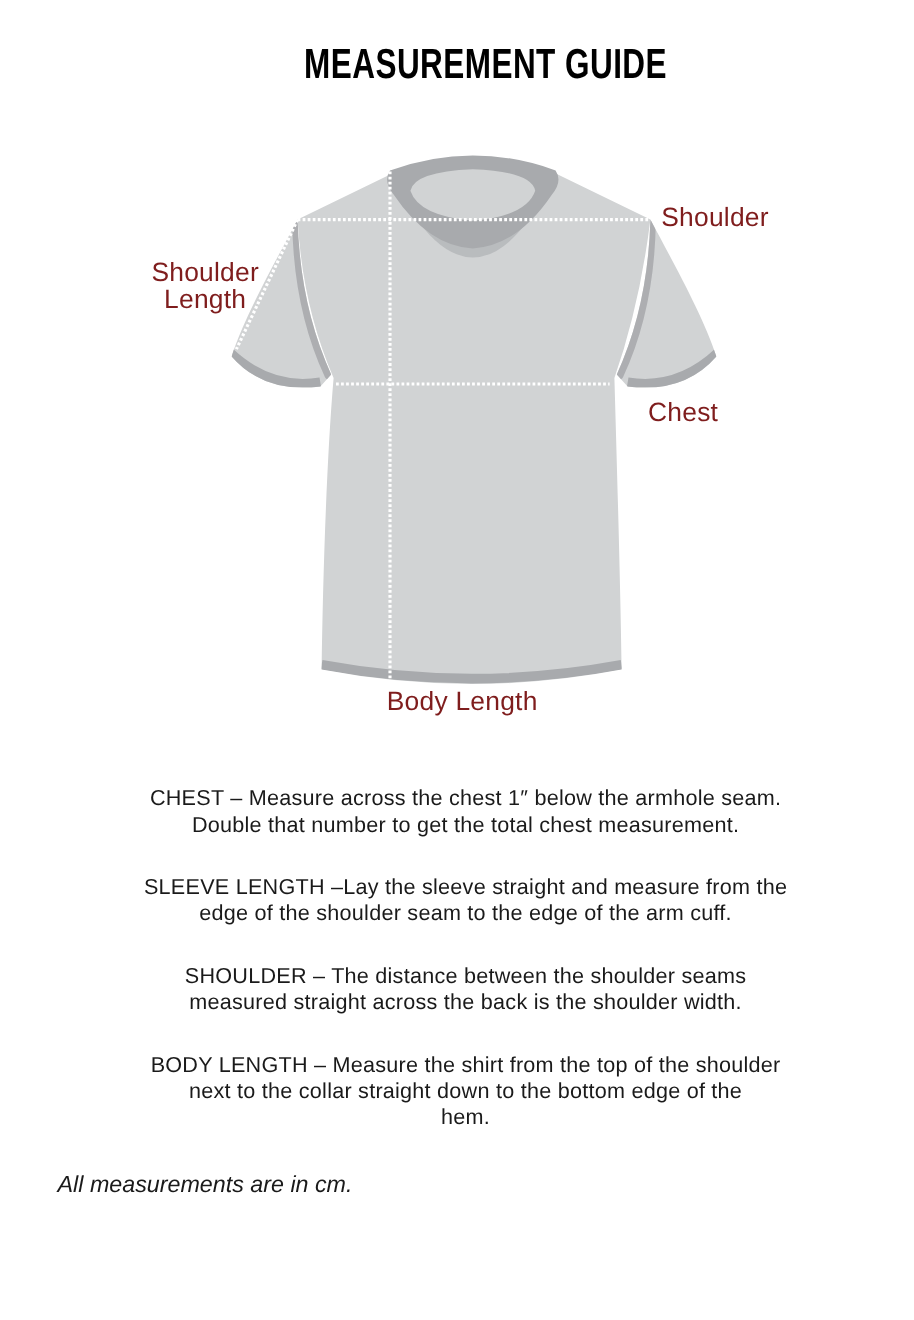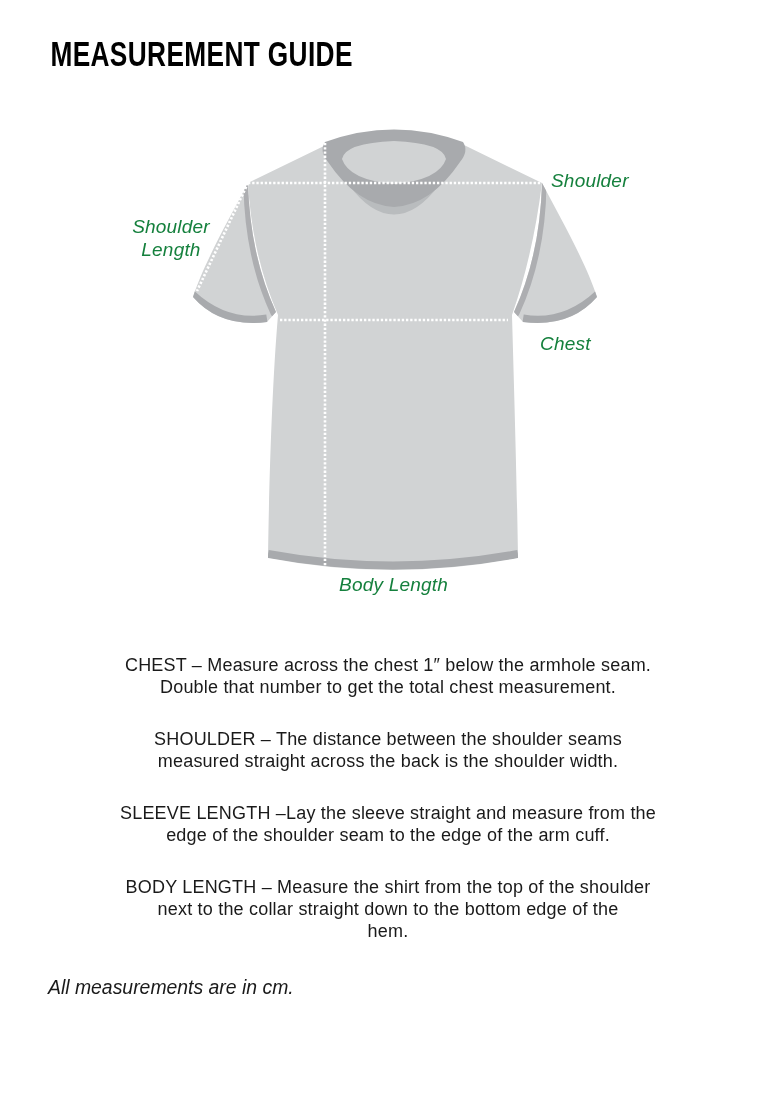--- a/index.html
+++ b/index.html
@@ -4,33 +4,33 @@
 <style>
   html,body{margin:0;padding:0;}
   body{
     width:762px;height:1100px;position:relative;overflow:hidden;
     background:#ffffff;
     font-family:"Liberation Sans", sans-serif;
     color:#151515;
   }
   .title{
     position:absolute;top:34px;left:0;width:606px;height:40px;
-    text-align:left;line-height:40px;
+    text-align:right;line-height:40px;
   }
   .title span{
     display:inline-block;
     font-size:35px;font-weight:800;letter-spacing:.5px;color:#000;
     transform:scaleX(.75);transform-origin:center;
     white-space:nowrap;
   }
   .diagram{position:absolute;left:140px;top:115px;width:500px;height:480px;}
   .diagram svg{display:block;width:500px;height:480px;}
   .dlabel{
-    position:absolute;font-size:19px;line-height:23px;color:#15803d;
-    letter-spacing:.2px;white-space:pre-line;font-style:italic;
+    position:absolute;font-size:22px;line-height:23px;color:#7f1d1d;
+    letter-spacing:.2px;white-space:pre-line;
   }
   .lbl-shoulder{left:551px;top:169px;}
   .lbl-shoulder-length{left:102px;top:215px;width:138px;text-align:center;}
   .lbl-chest{left:540px;top:332px;}
   .lbl-body-length{left:284px;top:573px;width:164px;text-align:right;}
   .instructions{
     position:absolute;left:48px;top:654px;width:680px;
     text-align:center;
   }
   .instructions p{
@@ -89,21 +89,21 @@
 
 <div class="dlabel lbl-shoulder">Shoulder</div>
 <div class="dlabel lbl-shoulder-length">Shoulder
 Length</div>
 <div class="dlabel lbl-chest">Chest</div>
 <div class="dlabel lbl-body-length">Body Length</div>
 
 <div class="instructions">
   <p>CHEST – Measure across the chest 1″ below the armhole seam.
 Double that number to get the total chest measurement.</p>
+  <p>SLEEVE LENGTH –Lay the sleeve straight and measure from the
+edge of the shoulder seam to the edge of the arm cuff.</p>
   <p>SHOULDER – The distance between the shoulder seams
 measured straight across the back is the shoulder width.</p>
-  <p>SLEEVE LENGTH –Lay the sleeve straight and measure from the
-edge of the shoulder seam to the edge of the arm cuff.</p>
   <p>BODY LENGTH – Measure the shirt from the top of the shoulder
 next to the collar straight down to the bottom edge of the
 hem.</p>
   <div class="footnote">All measurements are in cm.</div>
 </div>
 
 </body></html>

